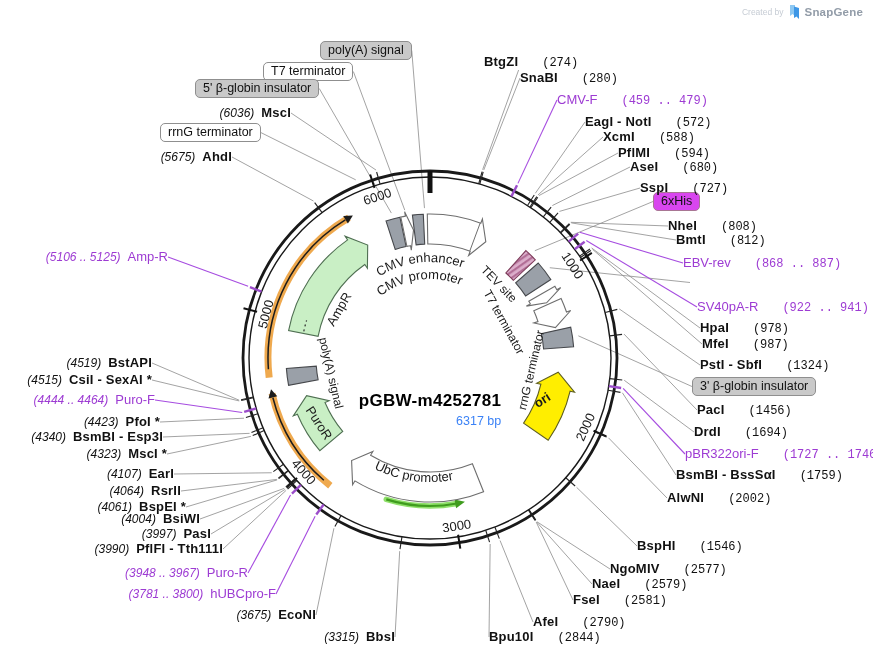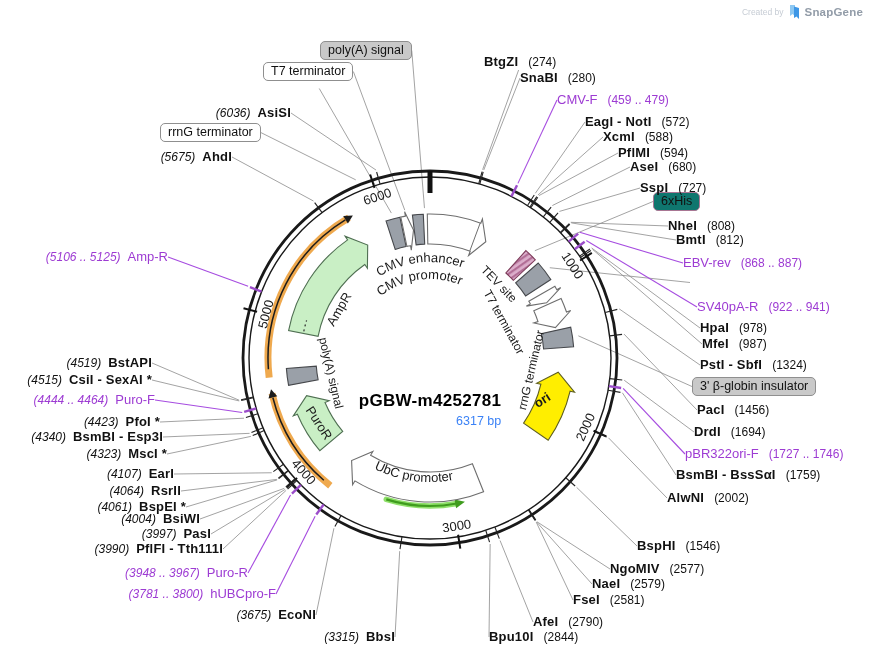--- a/index.html
+++ b/index.html
@@ -4,26 +4,26 @@
 <style>
   html,body{margin:0;padding:0;background:#fff;}
   #stage{position:relative;width:873px;height:654px;background:#ffffff;overflow:hidden;
          font-family:"Liberation Sans","DejaVu Sans",sans-serif;}
   #map-svg{position:absolute;left:0;top:0;z-index:1;}
   .slabel{position:absolute;z-index:2;white-space:nowrap;font-size:13px;color:#111;line-height:15px;}
   .slabel .pos{font-size:12px;font-weight:400;}
   .slabel b{font-weight:700;letter-spacing:.2px;}
   .slabel.anchor-r{transform:translateX(-100%);}
   .slabel.left .pos{margin-right:7px;font-style:italic;}
-  .slabel.right .pos{margin-left:10px;}
+  .slabel.right .pos{margin-left:24px;font-family:Liberation Mono, monospace;}
   .slabel.purple{color:#9d3bd3;}
   .boxlabel{position:absolute;z-index:2;white-space:nowrap;font-size:12.5px;color:#111;
             padding:1px 7px 2px 7px;border-radius:5px;border:1px solid #8f8f8f;background:#c9c9c9;}
   .boxlabel.white{background:#ffffff;}
-  .boxlabel.pink{background:#0f766e;border-color:#a87693;}
+  .boxlabel.pink{background:#d946ef;border-color:#a87693;}
   #title-block{position:absolute;z-index:2;text-align:right;transform:translateX(-50%);margin-top:48px;}
   #plasmid-name{font-size:17px;font-weight:700;color:#000;letter-spacing:.3px;}
   #plasmid-size{font-size:12.5px;color:#3b82f6;margin-top:3px;}
   #credit{position:absolute;z-index:2;right:10px;top:5px;display:flex;align-items:center;gap:5px;}
   #credit .created{font-size:8.5px;color:#c6ccd4;}
   #credit .brand{font-size:11.5px;color:#929ca8;font-weight:700;letter-spacing:.2px;}
 </style>
 </head>
 <body>
 
@@ -210,25 +210,26 @@
     <span class="brand">SnapGene</span>
   </div>
 
   <div id="title-block" style="left:430px;top:343px">
     <div id="plasmid-name">pGBW-m4252781</div>
     <div id="plasmid-size">6317 bp</div>
   </div>
 
   <div class="boxlabel" style="left:320px;top:41px">poly(A) signal</div>
   <div class="boxlabel white" style="left:263px;top:62px">T7 terminator</div>
+  <div class="boxlabel" style="left:195px;top:79px">5' β-globin insulator</div>
   <div class="boxlabel white" style="left:160px;top:123px">rrnG terminator</div>
   <div class="boxlabel pink" style="left:653px;top:192px">6xHis</div>
   <div class="boxlabel" style="left:692px;top:377px">3' β-globin insulator</div>
 
-  <div class="slabel left anchor-r" style="left:291px;top:105px"><span class="pos">(6036)</span><b>AsiSI</b></div>
+  <div class="slabel left anchor-r" style="left:291px;top:105px"><span class="pos">(6036)</span><b>MscI</b></div>
   <div class="slabel left anchor-r" style="left:232px;top:149px"><span class="pos">(5675)</span><b>AhdI</b></div>
   <div class="slabel left anchor-r purple" style="left:168px;top:249px"><span class="pos">(5106 .. 5125)</span><span>Amp-R</span></div>
   <div class="slabel left anchor-r" style="left:152px;top:355px"><span class="pos">(4519)</span><b>BstAPI</b></div>
   <div class="slabel left anchor-r" style="left:152px;top:372px"><span class="pos">(4515)</span><b>CsiI - SexAI *</b></div>
   <div class="slabel left anchor-r purple" style="left:155px;top:392px"><span class="pos">(4444 .. 4464)</span><span>Puro-F</span></div>
   <div class="slabel left anchor-r" style="left:160px;top:414px"><span class="pos">(4423)</span><b>PfoI *</b></div>
   <div class="slabel left anchor-r" style="left:163px;top:429px"><span class="pos">(4340)</span><b>BsmBI - Esp3I</b></div>
   <div class="slabel left anchor-r" style="left:167px;top:446px"><span class="pos">(4323)</span><b>MscI *</b></div>
   <div class="slabel left anchor-r" style="left:174px;top:466px"><span class="pos">(4107)</span><b>EarI</b></div>
   <div class="slabel left anchor-r" style="left:181px;top:483px"><span class="pos">(4064)</span><b>RsrII</b></div>

